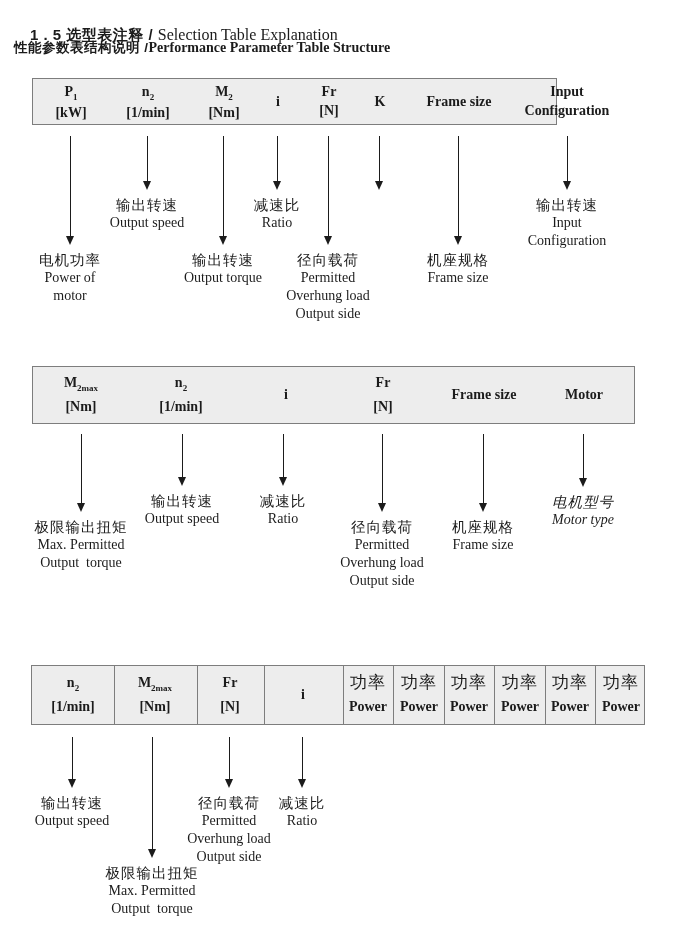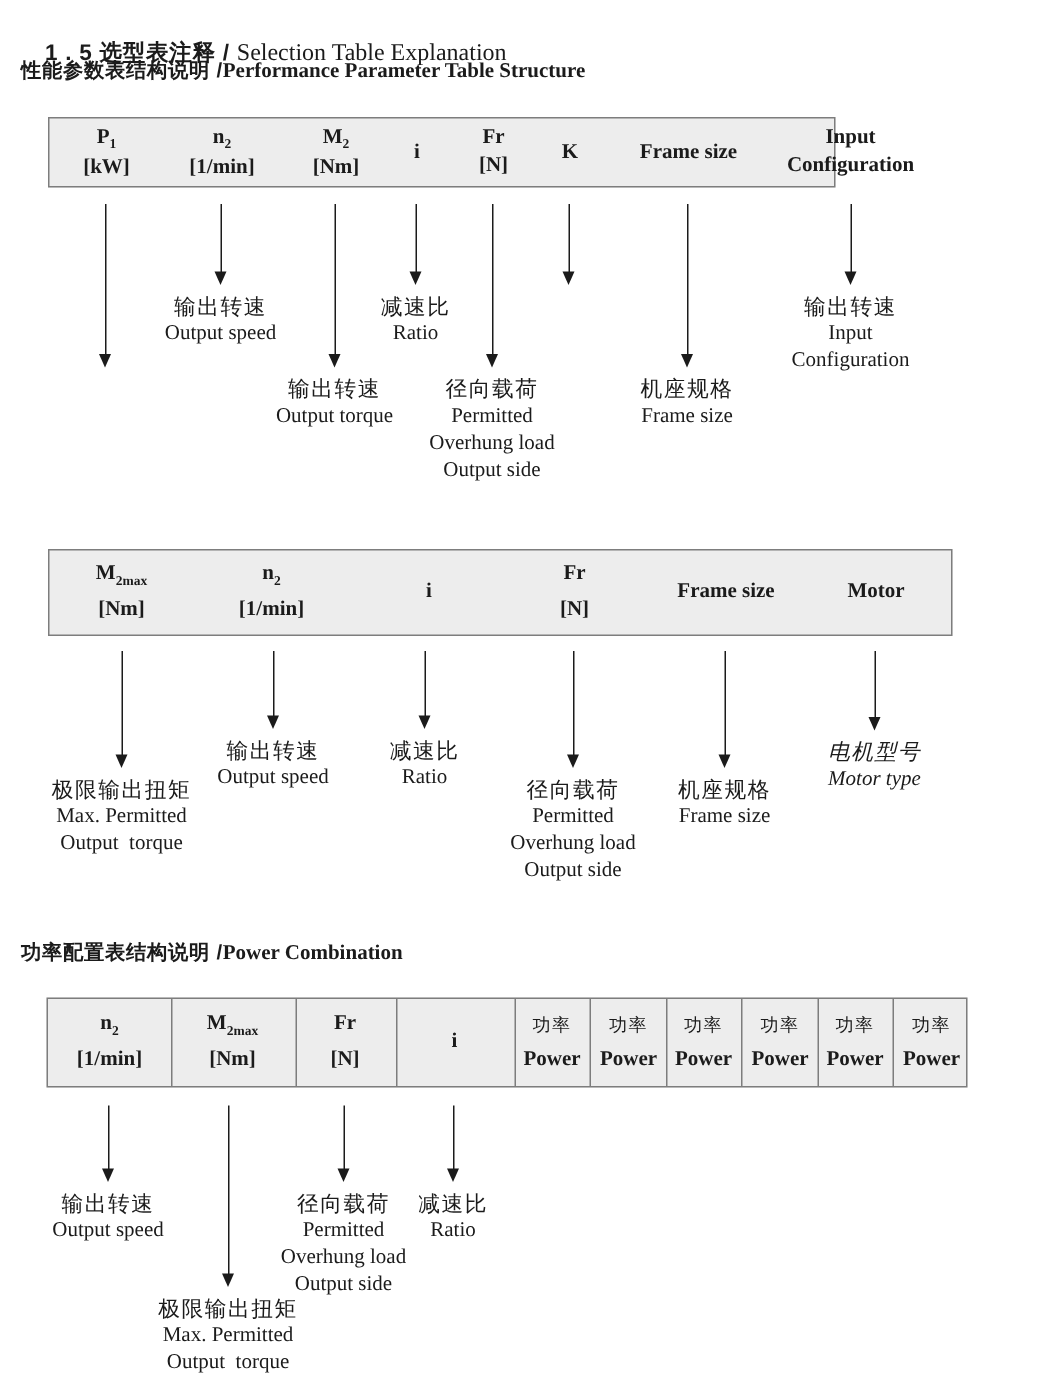--- a/index.html
+++ b/index.html
@@ -10,21 +10,21 @@
   .page-title .en{font-family:"Liberation Serif",serif;font-weight:400;font-size:16px;}
   .sec-heading{position:absolute;white-space:pre;}
   .sec-heading .cn{font-family:"Liberation Sans",sans-serif;font-weight:700;font-size:13.5px;letter-spacing:0.5px;}
   .sec-heading .en{font-family:"Liberation Serif",serif;font-weight:700;font-size:14px;}
   .ptable{position:absolute;background:#ededed;border:1px solid #7d7d7d;box-sizing:border-box;}
   .divider{position:absolute;top:0;bottom:0;width:1px;background:#7d7d7d;}
   .cell{position:absolute;top:0;bottom:0;transform:translateX(-50%);display:flex;flex-direction:column;
         justify-content:space-between;align-items:center;text-align:center;box-sizing:border-box;}
   .cell.single{justify-content:center;}
   .cell .ln{font-family:"Liberation Serif",serif;font-weight:700;font-size:14px;line-height:16px;white-space:nowrap;}
-  .cell .ln.cn{font-family:"Liberation Sans",sans-serif;font-weight:400;font-size:12px;letter-spacing:1px;}
+  .cell .ln.cn{font-family:"Liberation Sans",sans-serif;font-weight:400;font-size:17px;letter-spacing:1px;}
   .cell sub{font-size:9px;font-weight:700;}
   .aline{position:absolute;width:1px;background:#1b1b1b;}
   .ahead{position:absolute;width:0;height:0;border-left:4.5px solid transparent;border-right:4.5px solid transparent;
          border-top:9px solid #1b1b1b;}
   .callout{position:absolute;transform:translateX(-50%);text-align:center;}
   .callout .line{line-height:18px;white-space:pre;font-size:14px;font-family:"Liberation Serif",serif;}
   .callout .line.cn{font-family:"Liberation Sans",sans-serif;font-size:14.5px;letter-spacing:1px;}
 </style>
 </head>
 <body>
@@ -60,20 +60,25 @@
       <div class="cell single" style="left: 426px; padding-bottom: 5px; padding-top: 5px;">
         <div class="ln"><span>Frame size</span></div>
       </div>
       <div class="cell" style="left: 534px; padding-bottom: 5px; padding-top: 5px;">
         <div class="ln"><span>Input</span></div>
         <div class="ln"><span>Configuration</span></div>
       </div>
     </div>
     <div class="aline" style="left: 70px; top: 136px; height: 101px;"></div>
     <div class="ahead" style="left: 65.5px; top: 236px;"></div>
+    <div class="callout" style="left: 70px; top: 251px;">
+      <div class="line cn">电机功率</div>
+      <div class="line">Power of</div>
+      <div class="line">motor</div>
+    </div>
     <div class="aline" style="left: 147px; top: 136px; height: 46px;"></div>
     <div class="ahead" style="left: 142.5px; top: 181px;"></div>
     <div class="callout" style="left: 147px; top: 196px;">
       <div class="line cn">输出转速</div>
       <div class="line">Output speed</div>
     </div>
     <div class="aline" style="left: 223px; top: 136px; height: 101px;"></div>
     <div class="ahead" style="left: 218.5px; top: 236px;"></div>
     <div class="callout" style="left: 223px; top: 251px;">
       <div class="line cn">输出转速</div>
@@ -163,21 +168,20 @@
     <div class="callout" style="left: 483px; top: 518px;">
       <div class="line cn">机座规格</div>
       <div class="line">Frame size</div>
     </div>
     <div class="aline" style="left: 583px; top: 434px; height: 45px;"></div>
     <div class="ahead" style="left: 578.5px; top: 478px;"></div>
     <div class="callout" style="left: 583px; top: 493px; font-style: italic;">
       <div class="line cn">电机型号</div>
       <div class="line">Motor type</div>
     </div>
-    <div class="sec-heading" style="left: 14px; top: 626px;"><span class="cn">功率配置表结构说明 /</span><span class="en">Power Combination</span></div>
     <div class="ptable" style="left: 31px; top: 665px; width: 614px; height: 60px;">
       <div class="divider" style="left: 82px;"></div>
       <div class="divider" style="left: 165px;"></div>
       <div class="divider" style="left: 232px;"></div>
       <div class="divider" style="left: 311px;"></div>
       <div class="divider" style="left: 361px;"></div>
       <div class="divider" style="left: 412px;"></div>
       <div class="divider" style="left: 462px;"></div>
       <div class="divider" style="left: 513px;"></div>
       <div class="divider" style="left: 563px;"></div>

